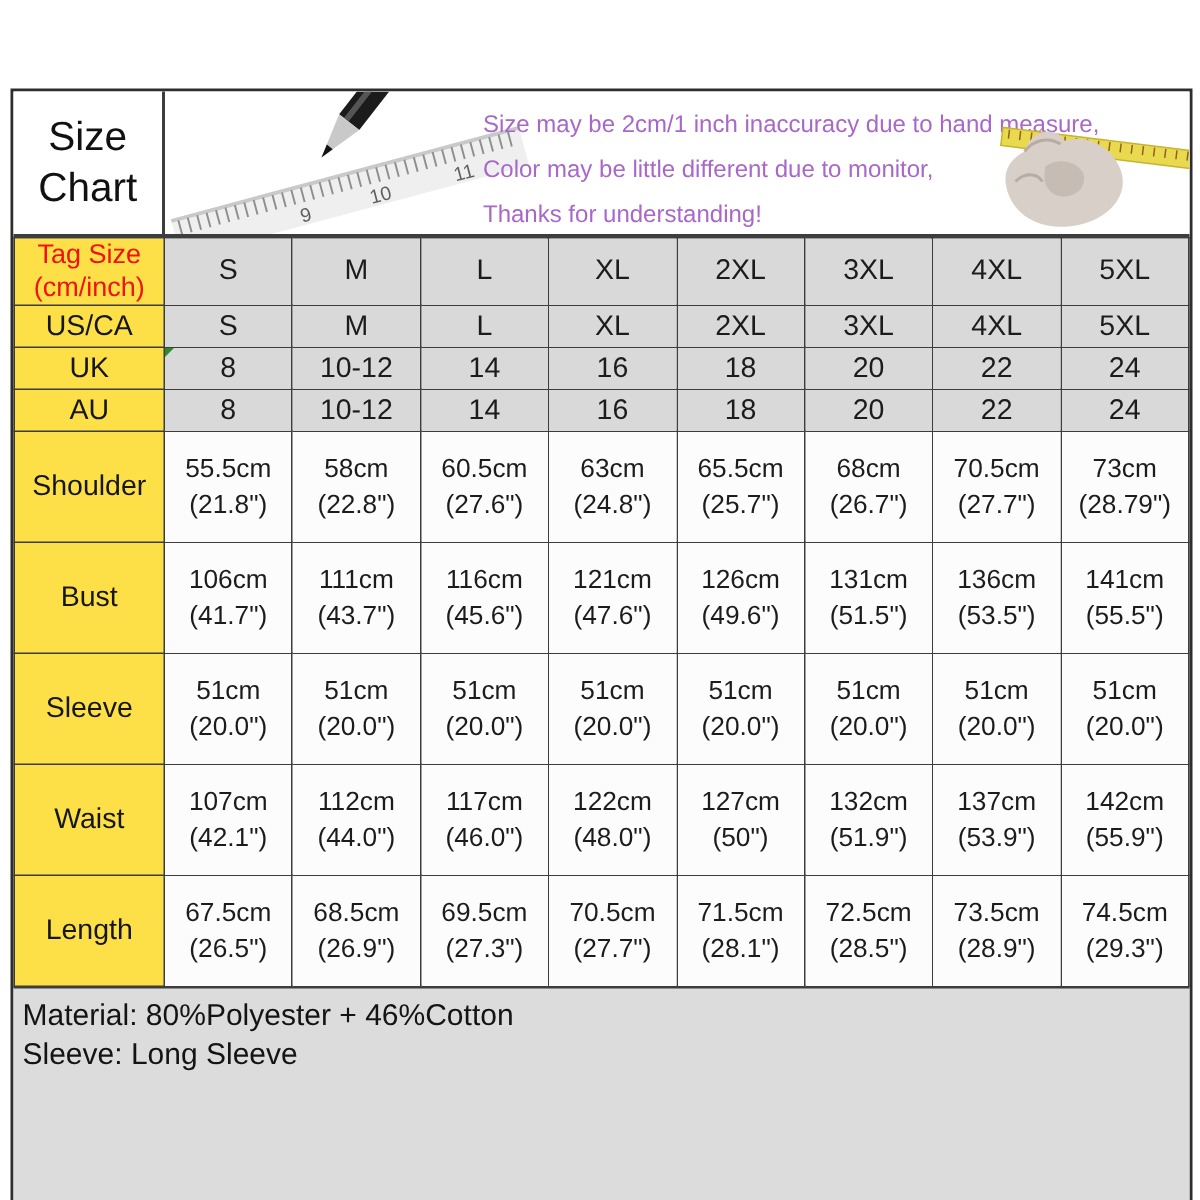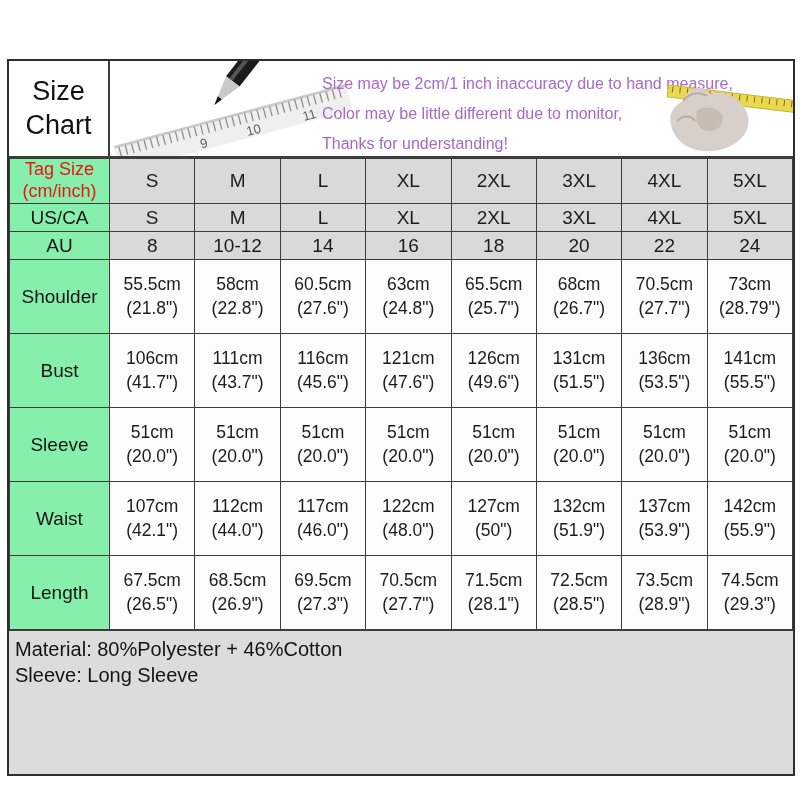--- a/index.html
+++ b/index.html
@@ -27,21 +27,21 @@
   .illu-right{position:absolute;right:0;top:2px;}
   
   table.size-table{width:100%;border-collapse:collapse;table-layout:fixed;}
   .size-table th,.size-table td{
     border:1.5px solid #3d3d3d;text-align:center;vertical-align:middle;
     white-space:pre-line;font-weight:normal;padding:0;
   }
   .size-table tr.size{height:28px;}
   .size-table tbody tr:first-child{height:45px;}
   .size-table tr.measure{height:74px;}
-  .size-table th{background:#86efac;font-size:19px;color:#161616;}
+  .size-table th{background:#fde047;font-size:19px;color:#161616;}
   .size-table tr.size td{background:#d9d9d9;font-size:19px;}
   .size-table tr.measure td{background:#fcfcfc;font-size:17.5px;line-height:1.35;text-align:center;}
   .size-table th.red{color:#ee1212;font-size:18px;line-height:1.2;}
   .size-table td{position:relative;}
   .size-table td.flagged::before{
     content:"";position:absolute;left:0;top:0;width:0;height:0;
     border-top:6px solid #2f8a2f;border-right:6px solid transparent;
   }
   
   .footer{
@@ -126,20 +126,31 @@
         <tr class="size">
           <th>US/CA</th>
           <td>S</td>
           <td>M</td>
           <td>L</td>
           <td>XL</td>
           <td>2XL</td>
           <td>3XL</td>
           <td>4XL</td>
           <td>5XL</td>
+        </tr>
+        <tr class="size">
+          <th>UK</th>
+          <td class="flagged">8</td>
+          <td>10-12</td>
+          <td>14</td>
+          <td>16</td>
+          <td>18</td>
+          <td>20</td>
+          <td>22</td>
+          <td>24</td>
         </tr>
         <tr class="size">
           <th>AU</th>
           <td>8</td>
           <td>10-12</td>
           <td>14</td>
           <td>16</td>
           <td>18</td>
           <td>20</td>
           <td>22</td>

